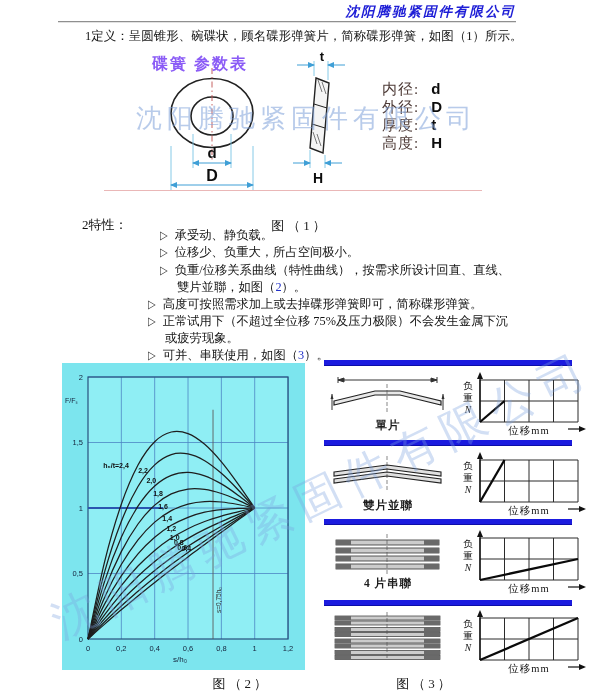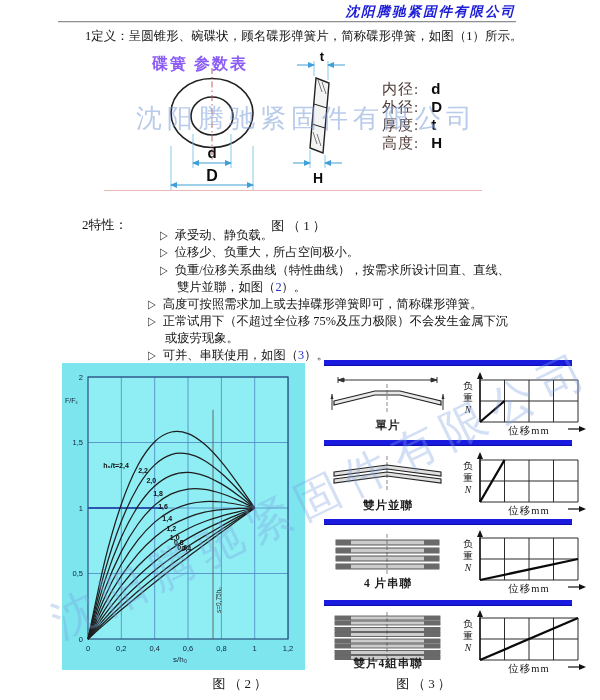--- a/index.html
+++ b/index.html
@@ -300,21 +300,20 @@
             <rect x="5" y="32" width="16" height="4" fill="#6a6a6a"></rect>
             <rect x="94" y="32" width="16" height="4" fill="#6a6a6a"></rect>
             <rect x="5" y="38.5" width="105" height="4" fill="#cccccc" stroke="#333" stroke-width="0.7"></rect>
             <rect x="5" y="38.5" width="16" height="4" fill="#6a6a6a"></rect>
             <rect x="94" y="38.5" width="16" height="4" fill="#6a6a6a"></rect>
             <rect x="5" y="43.5" width="105" height="4" fill="#cccccc" stroke="#333" stroke-width="0.7"></rect>
             <rect x="5" y="43.5" width="16" height="4" fill="#6a6a6a"></rect>
             <rect x="94" y="43.5" width="16" height="4" fill="#6a6a6a"></rect>
             <line x1="57" y1="0" x2="57" y2="48" stroke="#555" stroke-width="0.7" stroke-dasharray="4,2"></line>
           </svg></div>
-        <div class="f3label">雙片4組串聯</div>
         <div class="f3graph"><svg width="130" height="68" viewBox="0 0 130 68">
             <line x1="24" y1="10" x2="24" y2="52" stroke="#2b2b2b" stroke-width="1"></line>
             <line x1="48.5" y1="10" x2="48.5" y2="52" stroke="#2b2b2b" stroke-width="1"></line>
             <line x1="73" y1="10" x2="73" y2="52" stroke="#2b2b2b" stroke-width="1"></line>
             <line x1="97.5" y1="10" x2="97.5" y2="52" stroke="#2b2b2b" stroke-width="1"></line>
             <line x1="122" y1="10" x2="122" y2="52" stroke="#2b2b2b" stroke-width="1"></line>
             <line x1="24" y1="52" x2="122" y2="52" stroke="#2b2b2b" stroke-width="1"></line>
             <line x1="24" y1="31" x2="122" y2="31" stroke="#2b2b2b" stroke-width="1"></line>
             <line x1="24" y1="10" x2="122" y2="10" stroke="#2b2b2b" stroke-width="1"></line>
             <line x1="24" y1="52" x2="24" y2="5" stroke="#111" stroke-width="1.4"></line>

